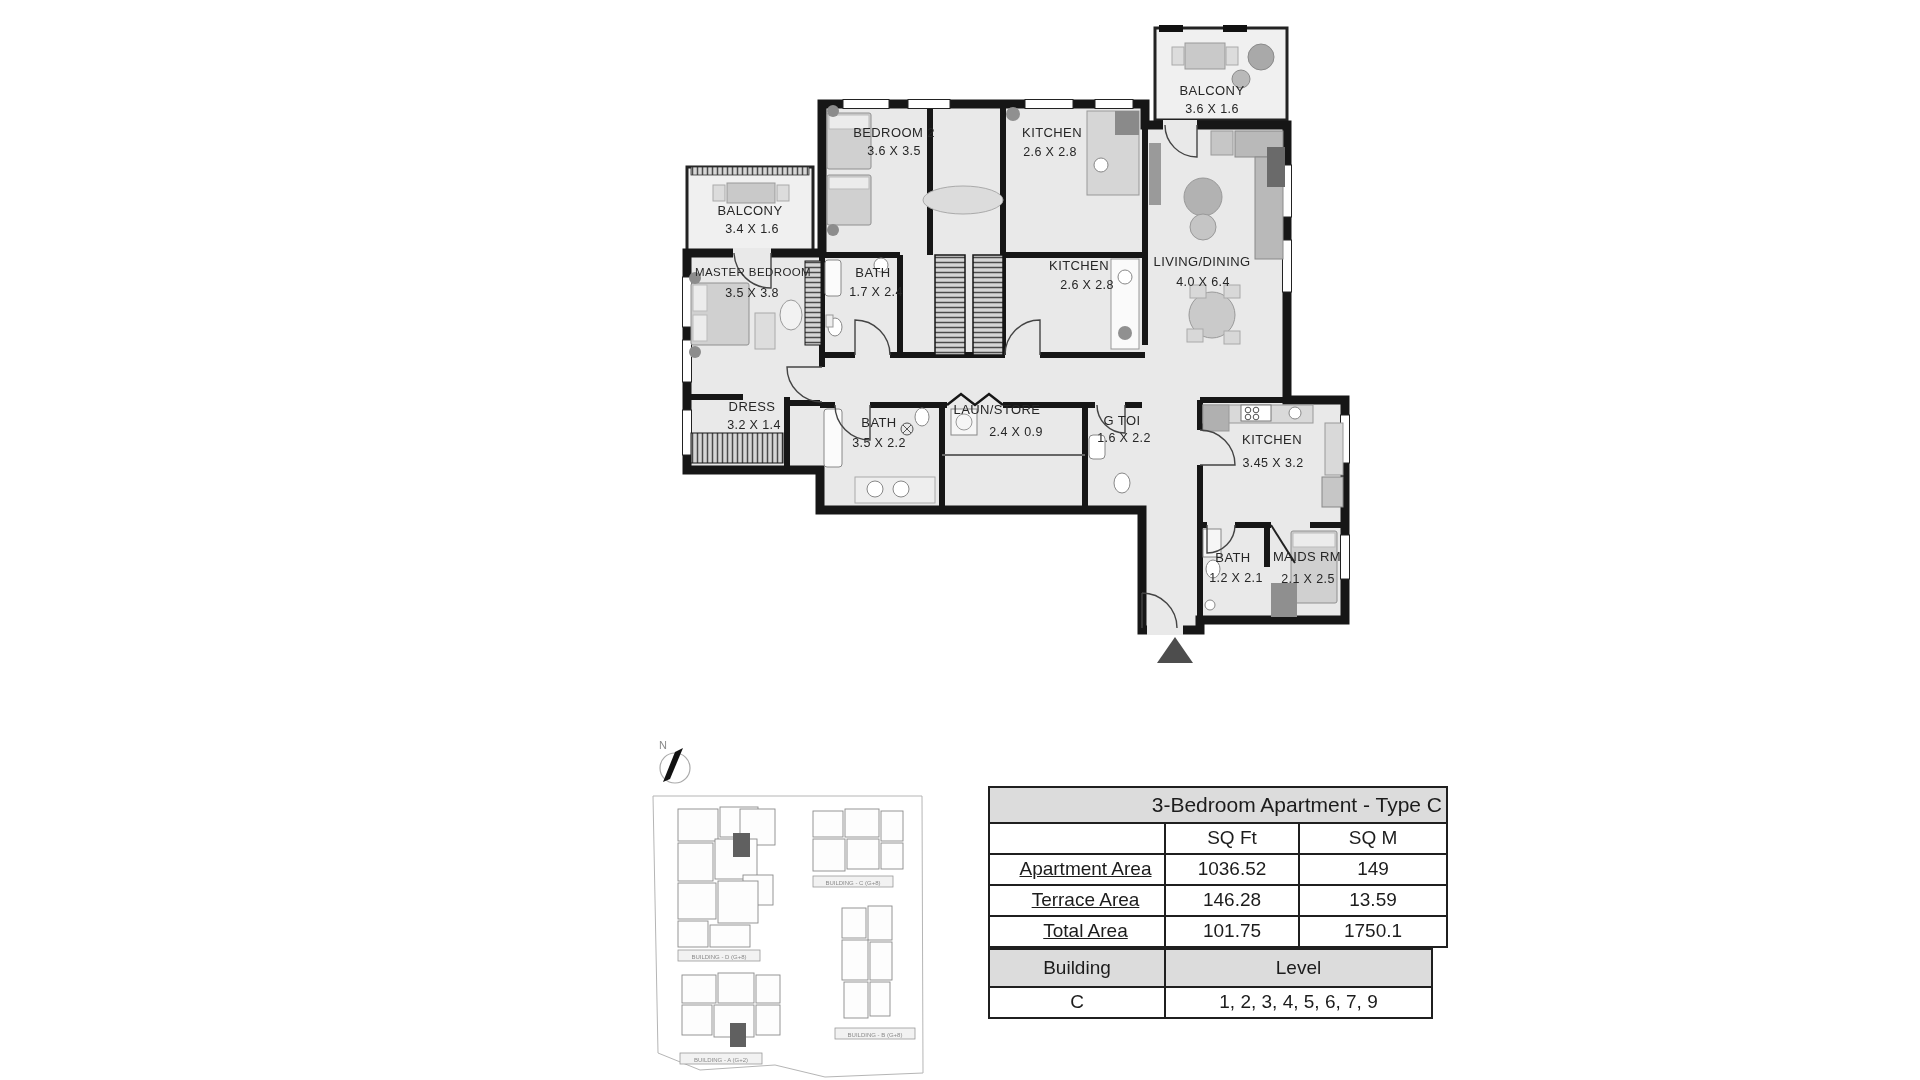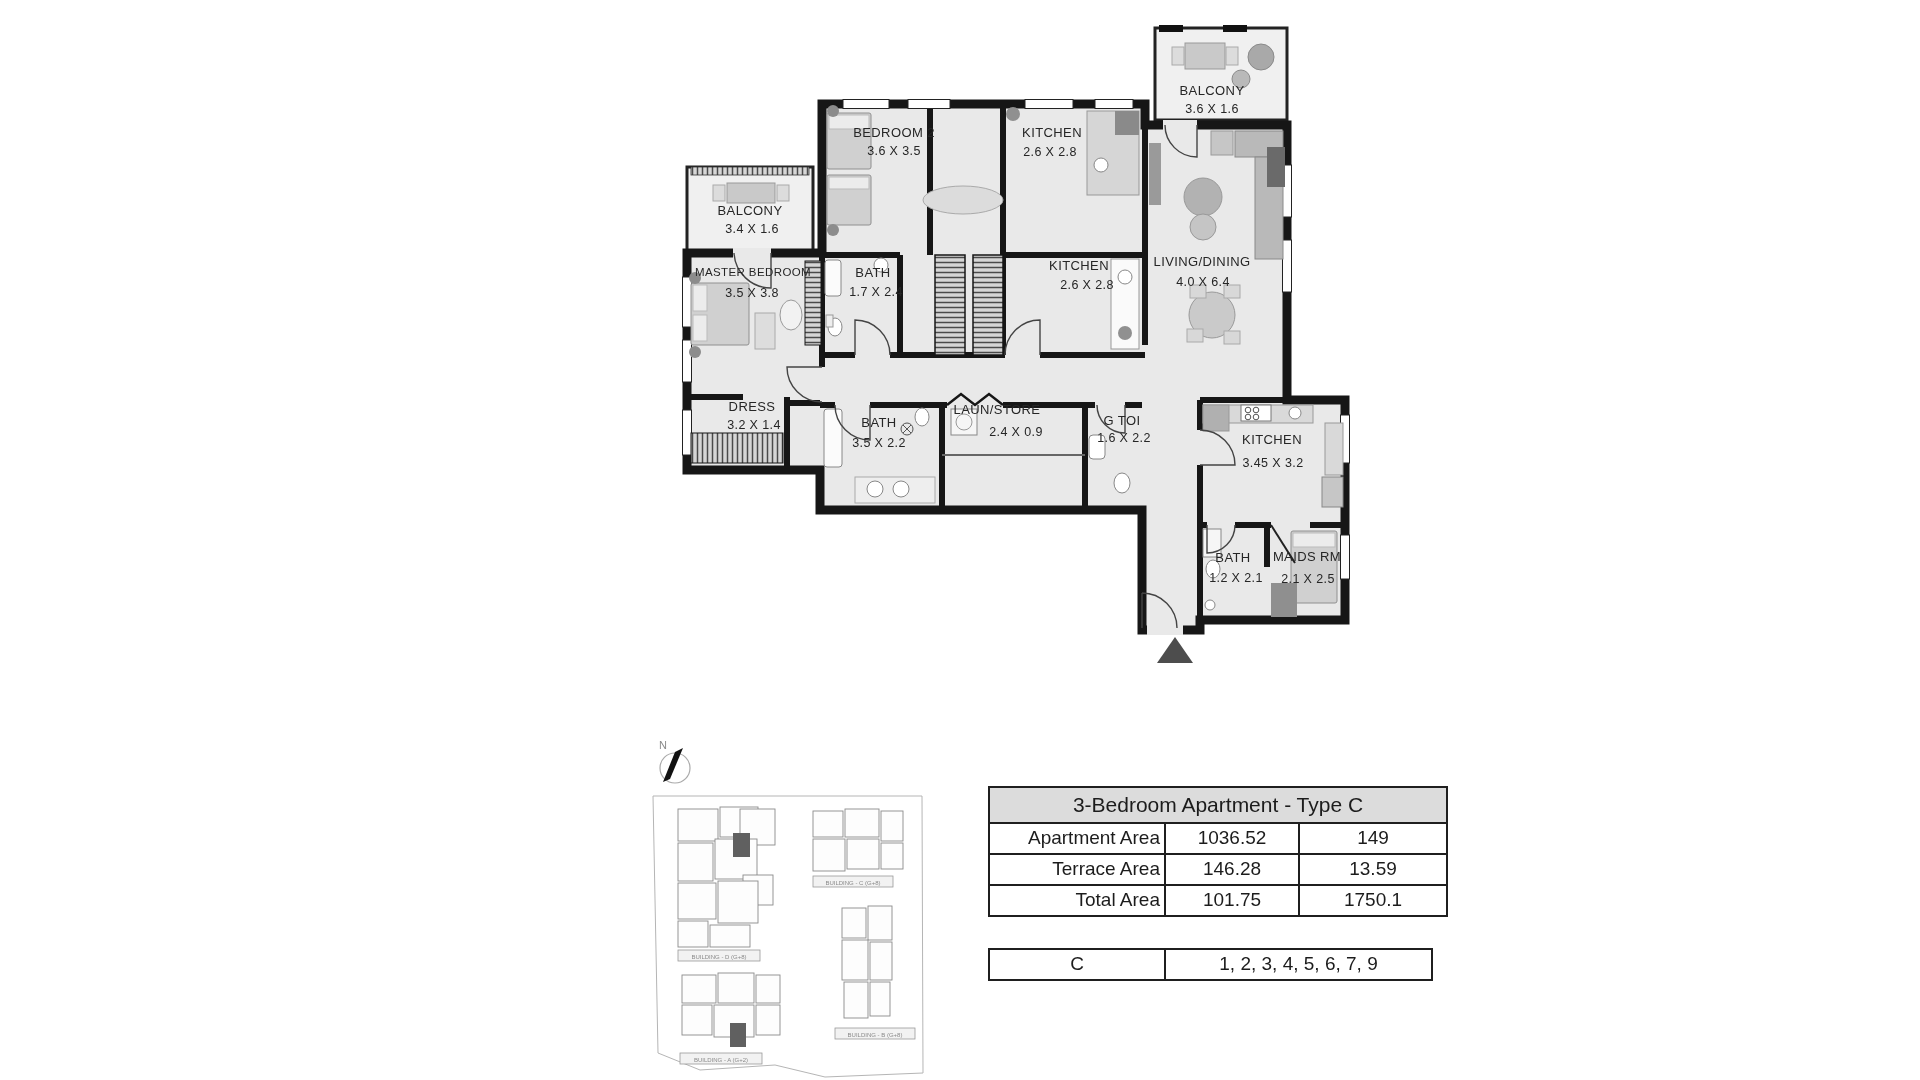--- a/index.html
+++ b/index.html
@@ -2,24 +2,24 @@
 <html><head>
 <meta charset="utf-8">
 <style>
   html,body{margin:0;padding:0;background:#fff;width:1920px;height:1080px;overflow:hidden;
     font-family:"Liberation Sans",sans-serif;}
   .abs{position:absolute;}
   
   table.tbl{border-collapse:collapse;position:absolute;table-layout:fixed;background:#fff;}
   table.tbl td{border:2px solid #1f1f1f;color:#1c1c1c;font-size:19px;line-height:1.1;
     padding:2px 4px;vertical-align:middle;}
-  table.tbl td.title{background:#dcdcdc;text-align:center;font-size:21px;height:30px;}
+  table.tbl td.title{background:#dcdcdc;text-align:right;font-size:21px;height:30px;}
   table.tbl td.head{text-align:center;height:25px;}
   table.tbl td.headgray{background:#dcdcdc;text-align:center;height:32px;}
-  table.tbl td.lbl{text-align:right;padding-left:21px;height:25px;}
+  table.tbl td.lbl{text-align:center;padding-left:21px;height:25px;text-decoration:underline;}
   table.tbl td.num{text-align:center;height:25px;}
   
   .plantxt{font-family:"Liberation Sans",sans-serif;fill:#262626;letter-spacing:.4px;}
   .sitetxt{font-family:"Liberation Sans",sans-serif;fill:#8a8a8a;}
 </style>
 </head>
 <body>
 
 <svg class="abs" style="left:675px;top:15px;" width="700" height="660" viewBox="0 0 700 660">
   <defs>
@@ -306,20 +306,25 @@
   <colgroup>
       <col style="width:176px">
       <col style="width:134px">
       <col style="width:148px">
     </colgroup>
   <tbody>
       <tr>
     <td colspan="3" class="title">3-Bedroom Apartment - Type C</td>
   </tr>
   <tr>
+    <td class="head"></td>
+    <td class="head">SQ Ft</td>
+    <td class="head">SQ M</td>
+  </tr>
+  <tr>
     <td class="lbl">Apartment Area</td>
     <td class="num">1036.52</td>
     <td class="num">149</td>
   </tr>
   <tr>
     <td class="lbl">Terrace Area</td>
     <td class="num">146.28</td>
     <td class="num">13.59</td>
   </tr>
   <tr>
@@ -329,18 +334,22 @@
   </tr>
 </tbody>
   </table>
 
 <table class="tbl" style="left:988px;top:948px;width:443px;">
   <colgroup>
       <col style="width:176px">
       <col style="width:267px">
     </colgroup>
   <tbody>
+      <tr>
+    <td class="headgray">Building</td>
+    <td class="headgray">Level</td>
+  </tr>
   <tr>
     <td class="num">C</td>
     <td class="num">1, 2, 3, 4, 5, 6, 7, 9</td>
   </tr>
 </tbody>
   </table>
 
 </body></html>

